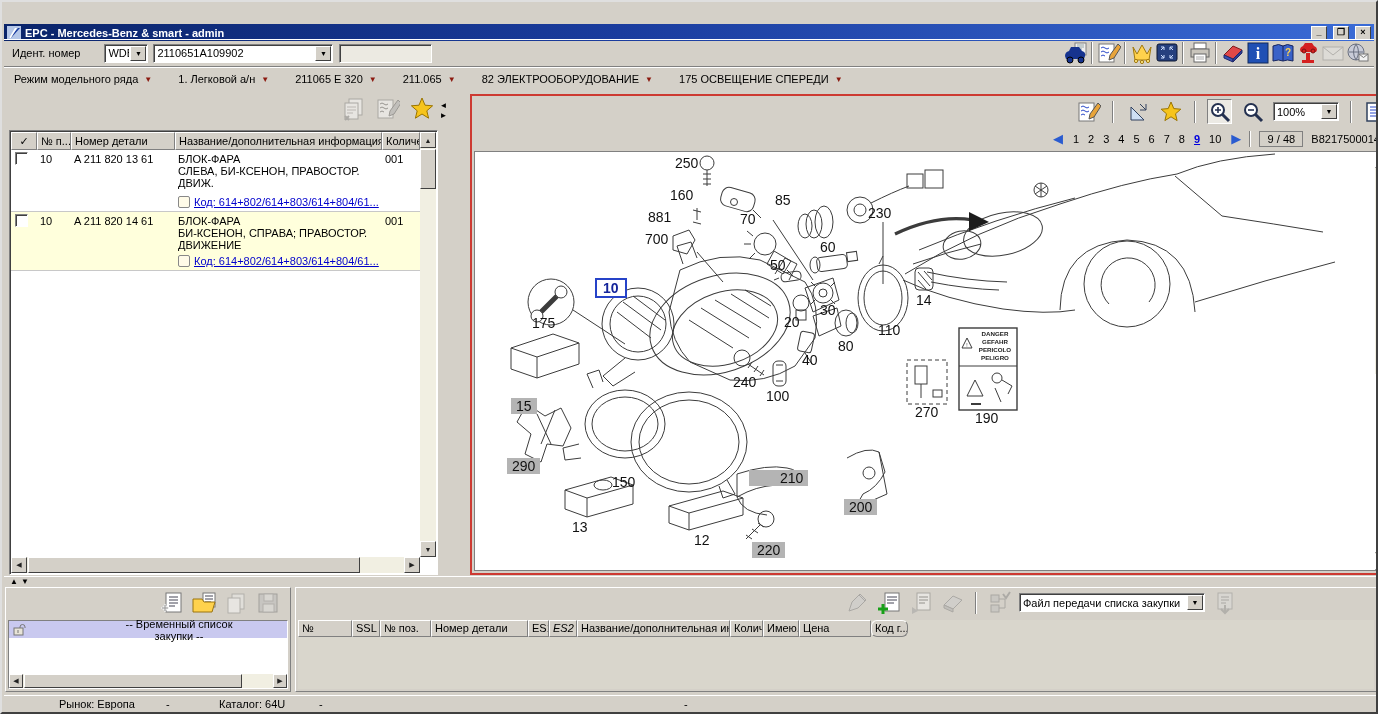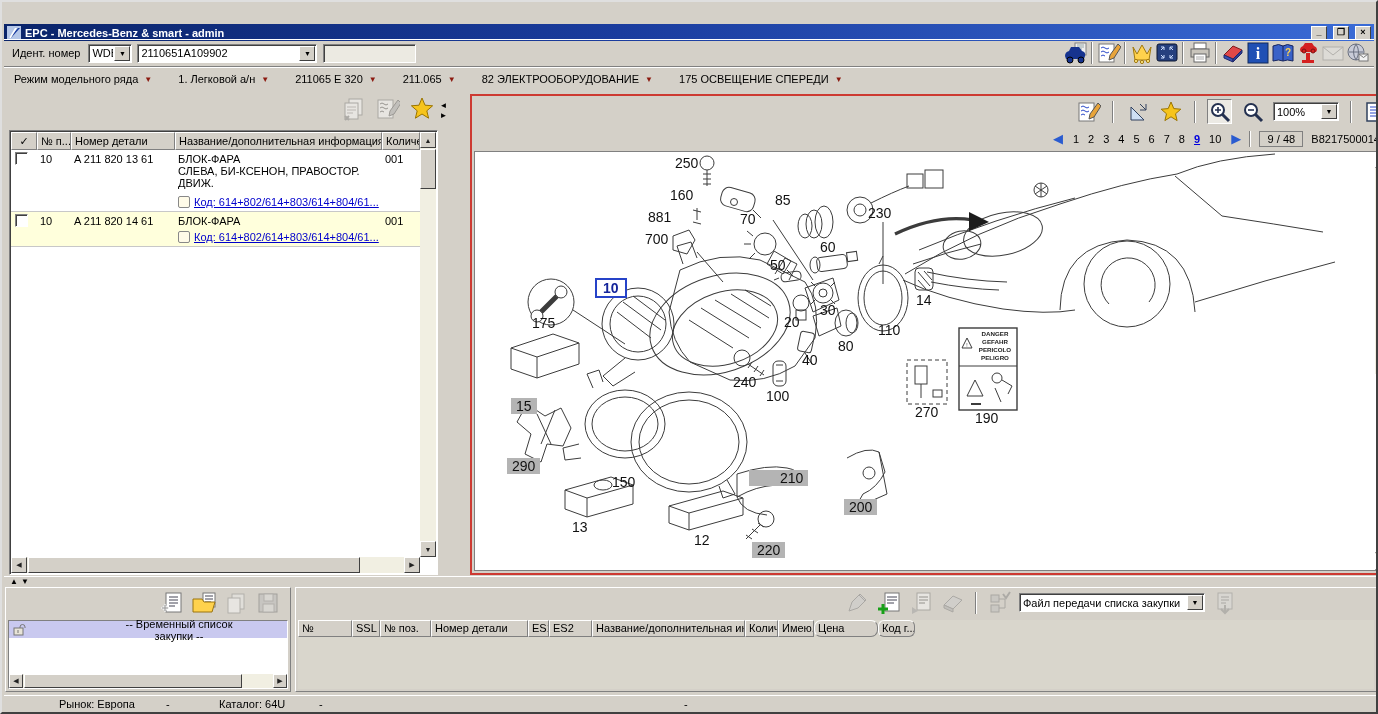--- a/index.html
+++ b/index.html
@@ -104,21 +104,21 @@
         </svg>
     </span>
     <span style="flex:1;">EPC - Mercedes-Benz &amp; smart - admin</span>
     <span class="winbtn">_</span>
     <span class="winbtn">❐</span>
     <span class="winbtn">×</span>
   </div>
 
 
   <div class="identbar">
-    <span style="margin:0 8px 0 8px;">Идент. номер</span>
+    <span style="margin:0 24px 0 8px;">Идент. номер</span>
     <div class="combo" style="width:44px;">
       <span class="val">WDB</span>
       <span class="btn">▼</span>
     </div>
     <div class="combo" style="width:180px;margin-left:5px;">
       <span class="val">2110651A109902</span>
       <span class="btn">▼</span>
     </div>
     <div class="sunken" style="width:93px;height:19px;margin-left:6px;background:#eceae2;box-shadow:inset 1px 1px 0 #404040;"></div>
 
@@ -287,20 +287,21 @@
         </div>
 
         <div class="prow" style="background:#ffffdc;">
           <div style="width:26px;">
               <span class="cb" style="display:block;"></span>
             </div>
           <div class="c" style="width:34px;">10</div>
           <div class="c" style="width:104px;">A 211 820 14 61</div>
           <div class="c" style="width:207px;">
             <div class="pname">БЛОК-ФАРА</div>
+            <div>БИ-КСЕНОН, СПРАВА; ПРАВОСТОР. ДВИЖЕНИЕ</div>
             <div style="margin-top:4px;"><span class="doc-ico"></span><span class="plink">Код: 614+802/614+803/614+804/61...</span></div>
           </div>
           <div class="c" style="flex:1;">001</div>
         </div>
       </div>
       <div class="sb-v">
         <span class="sbtn" style="top:0;">▲</span>
         <div class="sthumb" style="top:17px;height:40px;left:0;right:0;"></div>
         <span class="sbtn" style="bottom:0;">▼</span>
       </div>
@@ -682,25 +683,25 @@
             <path d="M12 14v8M8 18l4 4 4-4" stroke="#888" stroke-width="2" fill="none"></path>
           </svg>
       </span>
     </div>
     <div class="br-head">
         <div class="hc" style="width: 54px;">№</div>
         <div class="hc" style="width: 28px;">SSL</div>
         <div class="hc" style="width: 51px;">№ поз.</div>
         <div class="hc" style="width: 97px;">Номер детали</div>
         <div class="hc" style="width: 21px;">ES1</div>
-        <div class="hc" style="width: 43px;">ES2</div>
+        <div class="hc" style="width: 28px; font-style: italic;">ES2</div>
         <div class="hc" style="width: 153px;">Название/дополнительная информ...</div>
         <div class="hc" style="width: 33px;">Количес...</div>
         <div class="hc" style="width: 36px;">Имею...</div>
-        <div class="hc" style="width: 64px; border-radius: 7px;">Цена</div>
+        <div class="hc" style="width: 72px;">Цена</div>
         <div class="hc" style="width: 37px; border-radius: 6px;">Код г...</div>
       </div>
     <div class="br-body"></div>
   </div>
 
   <div class="statusbar">
     <span style="left:55px;">Рынок: Европа</span>
     <span style="left:162px;">-</span>
     <span style="left:215px;">Каталог: 64U</span>
     <span style="left:315px;">-</span>

